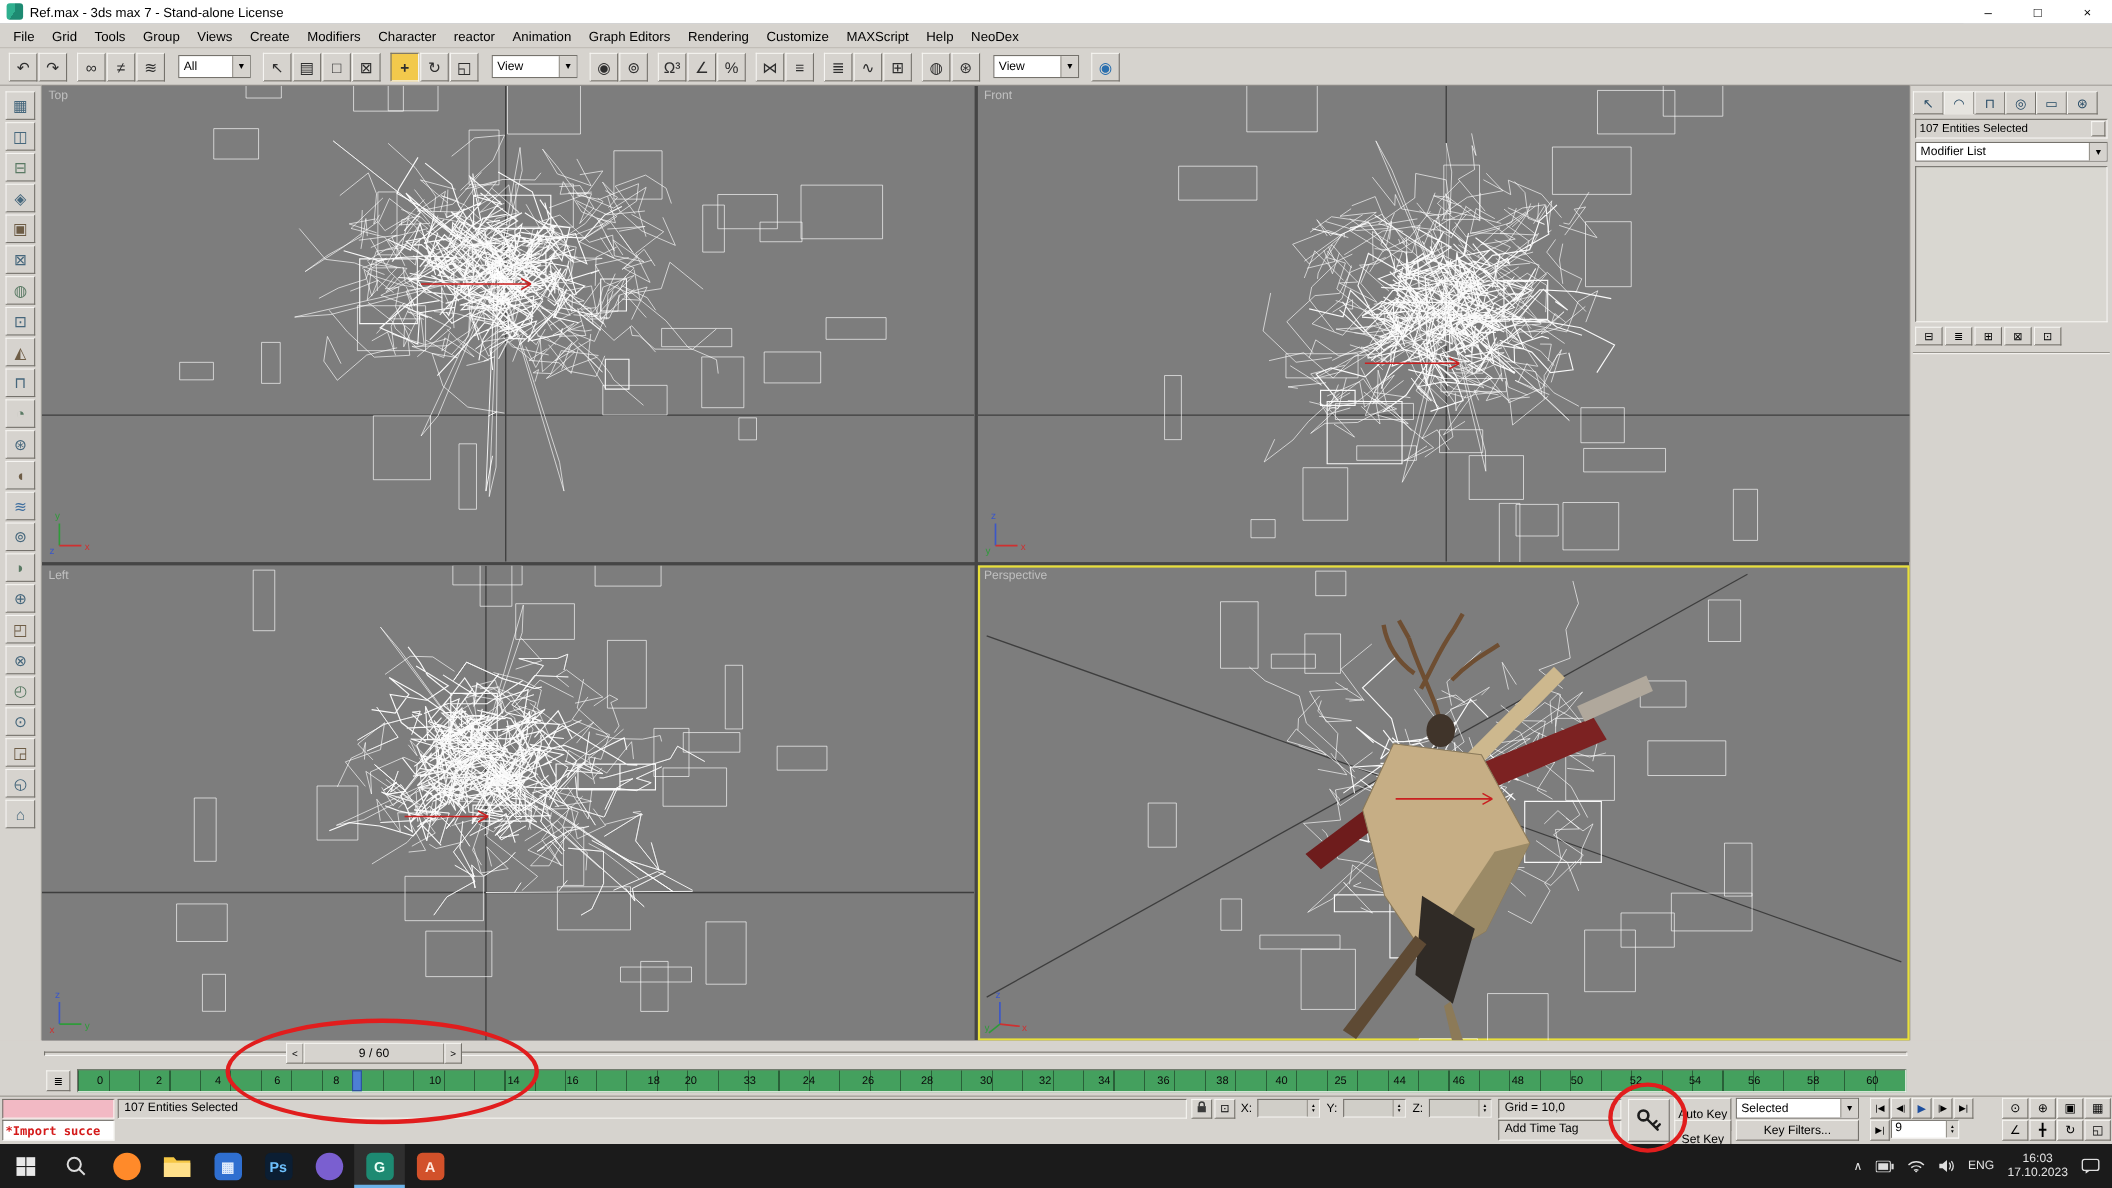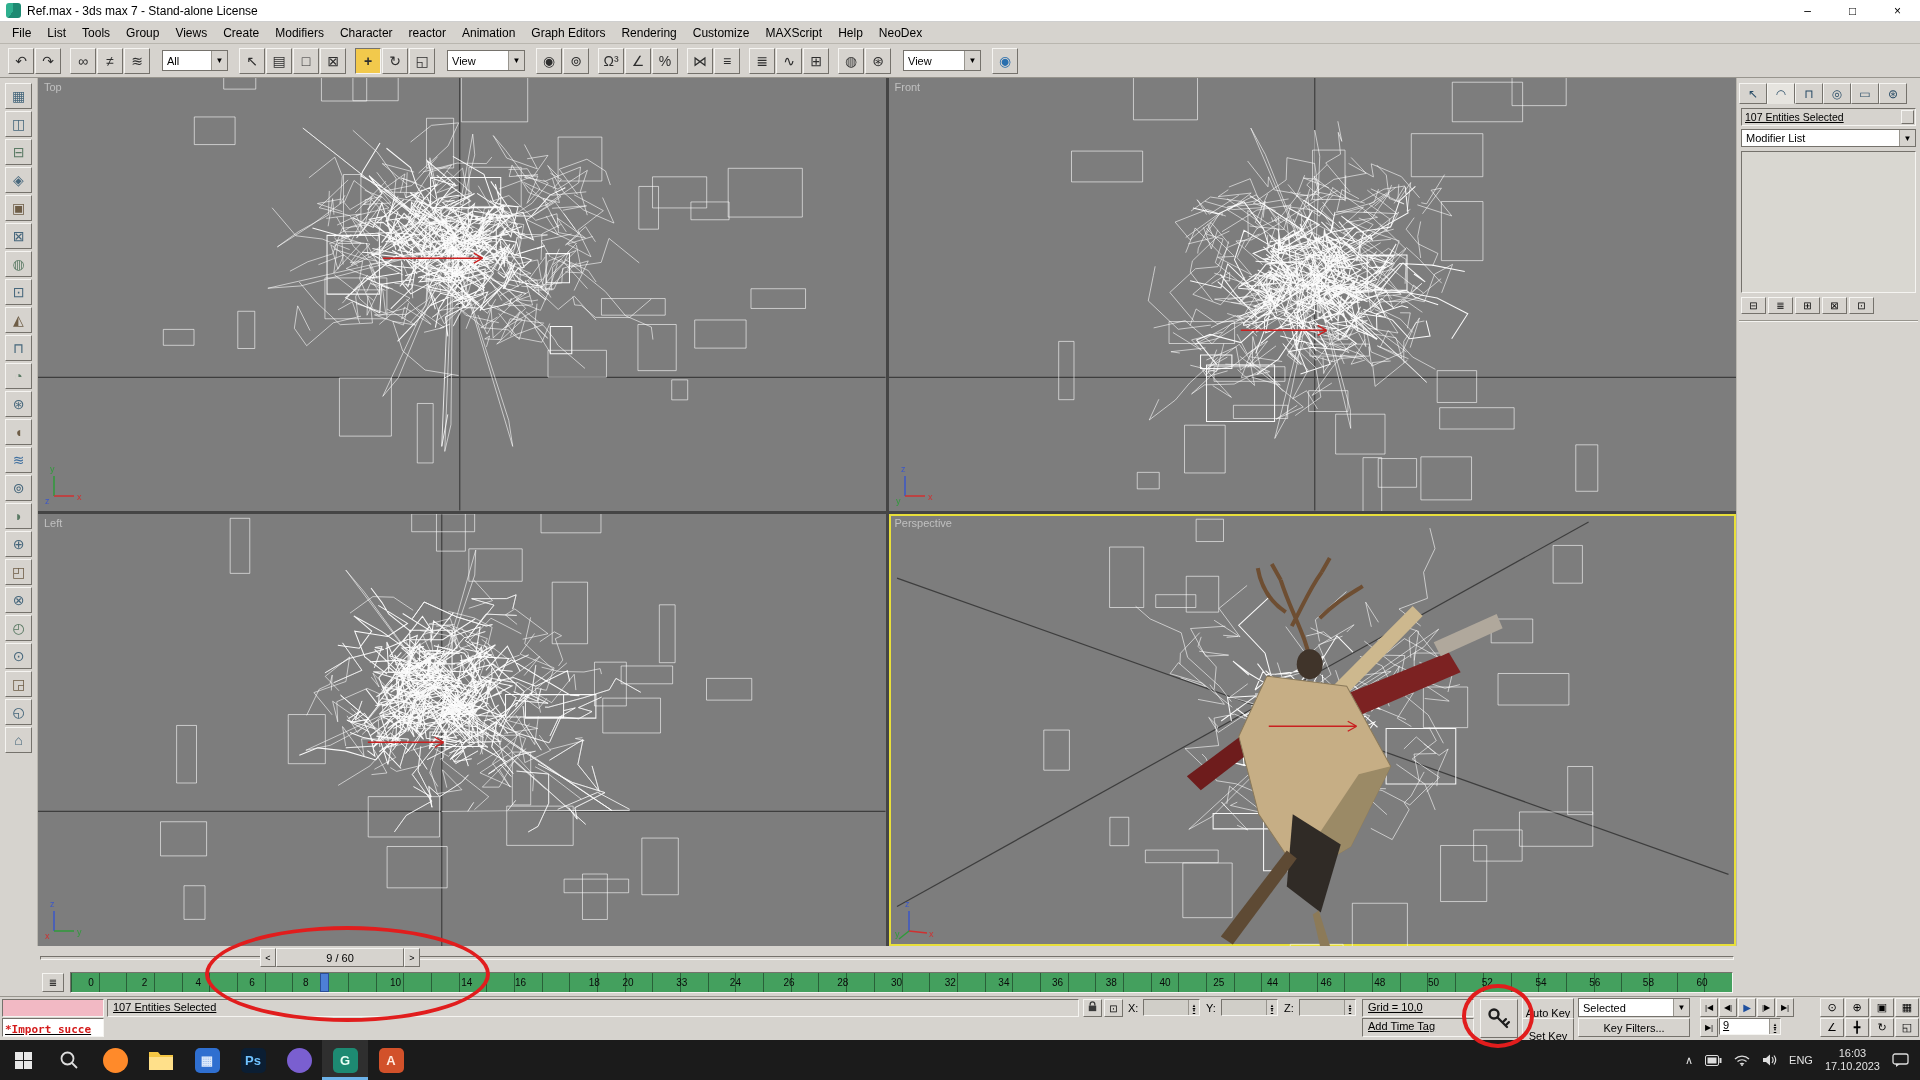--- a/index.html
+++ b/index.html
@@ -1,20 +1,20 @@
 <!DOCTYPE html>
 <html><head>
 <meta charset="utf-8">
 <style>
   *{margin:0;padding:0;box-sizing:border-box;}
   body{background:#222;}
   .screen{position:relative;width:1920px;height:1080px;background:#d6d3ce;overflow:hidden;
           font-family:"Liberation Sans",sans-serif;color:#000;}
   .raised{border:1px solid;border-color:#f5f4f1 #75726c #75726c #f5f4f1;background:#d6d3ce;}
-  .sunken{border:1px solid;border-color:#75726c #f5f4f1 #f5f4f1 #75726c;background:#d6d3ce;text-decoration:underline;}
+  .sunken{border:1px solid;border-color:#75726c #f5f4f1 #f5f4f1 #75726c;background:#d6d3ce;}
 
   
   .titlebar{position:absolute;top:0;left:0;right:0;height:22px;background:#fff;display:flex;align-items:center;border-bottom:1px solid #cfcfcf;}
   .app-icon{width:15px;height:15px;margin:0 6px;border-radius:3px;background:conic-gradient(#1d8a72 0 60%,#2fb08f 60% 100%);display:inline-block;}
   .title-text{font-size:12px;}
   .win-controls{margin-left:auto;display:flex;height:100%;}
   .win-btn{width:45px;display:flex;align-items:center;justify-content:center;font-size:12px;background:#fff;border:none;}
 
   
   .menubar{position:absolute;top:22px;left:0;right:0;height:22px;background:#d6d3ce;display:flex;align-items:center;padding-left:4px;border-bottom:1px solid #b9b6af;}
@@ -109,21 +109,21 @@
     <span class="title-text">Ref.max - 3ds max 7 - Stand-alone License</span>
     <div class="win-controls">
       <button class="win-btn">–</button>
       <button class="win-btn">□</button>
       <button class="win-btn">×</button>
     </div>
   </div>
 
   <div class="menubar" id="menubar">
       <span class="menu-item">File</span>
-      <span class="menu-item">List</span>
+      <span class="menu-item">Grid</span>
       <span class="menu-item">Tools</span>
       <span class="menu-item">Group</span>
       <span class="menu-item">Views</span>
       <span class="menu-item">Create</span>
       <span class="menu-item">Modifiers</span>
       <span class="menu-item">Character</span>
       <span class="menu-item">reactor</span>
       <span class="menu-item">Animation</span>
       <span class="menu-item">Graph Editors</span>
       <span class="menu-item">Rendering</span>

